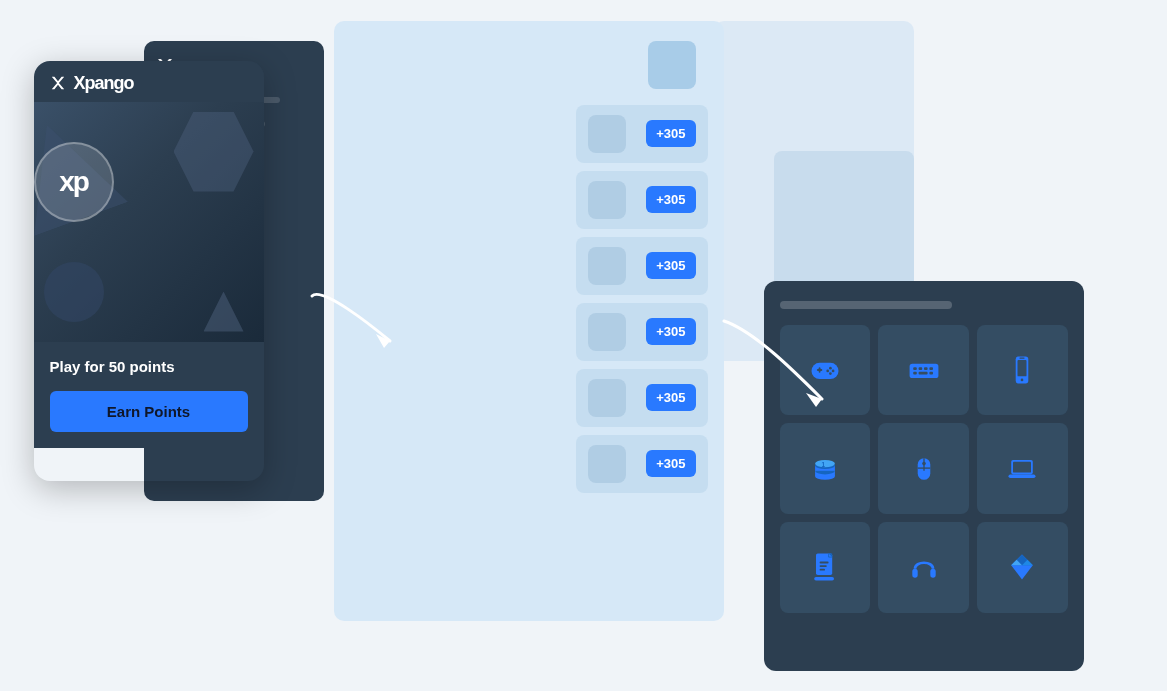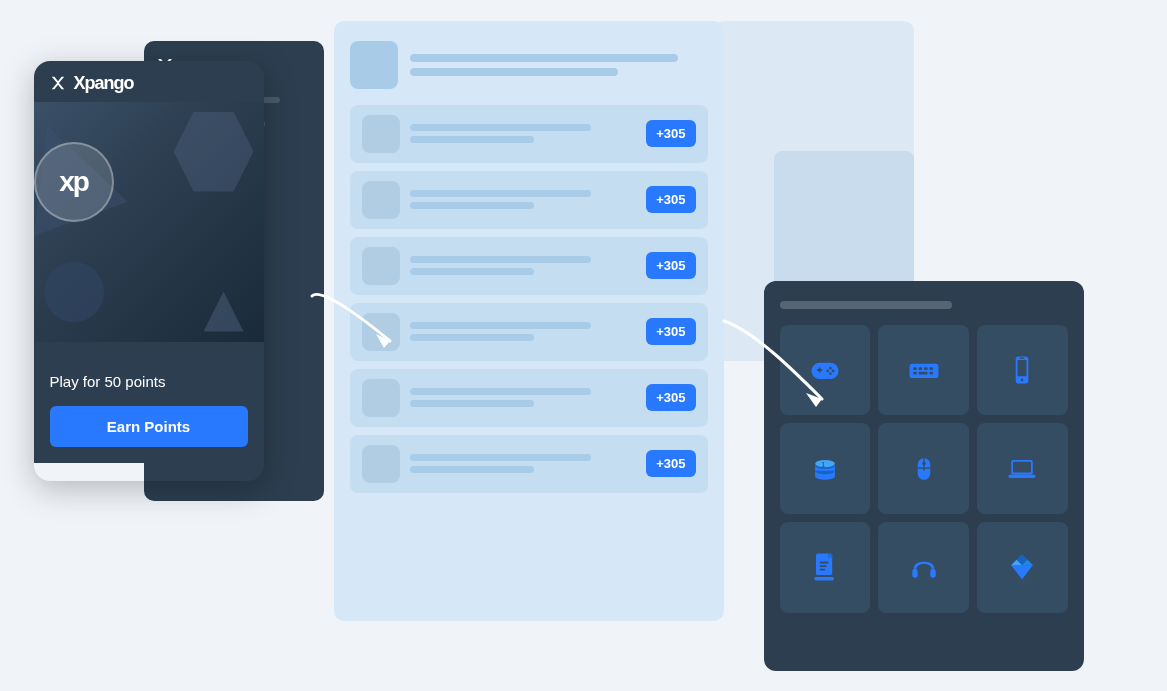--- a/index.html
+++ b/index.html
@@ -126,28 +126,28 @@
 
     .phone-card-content {
       background: #2c3e50;
       padding: 16px;
       flex: 1;
     }
 
     .play-text {
       color: #fff;
       font-size: 15px;
-      font-weight: 400;
+      font-weight: 700;
       margin-bottom: 16px;
-      margin-top: 15px;
+      margin-top: 0;
     }
 
     .earn-points-btn {
       background: #2979ff;
-      color: #ffffff;
+      color: #0f172a;
       border: none;
       border-radius: 6px;
       padding: 12px 20px;
       font-size: 15px;
       font-weight: 600;
       cursor: pointer;
       width: 100%;
       text-align: center;
     }
 
@@ -204,20 +204,21 @@
       top: 0;
       width: 390px;
       height: 600px;
       background: #d6e8f7;
       border-radius: 10px;
       padding: 20px 16px;
       z-index: 2;
       display: flex;
       flex-direction: column;
       gap: 0;
+      align-items: flex-end;
     }
 
     .list-header-area {
       display: flex;
       align-items: center;
       gap: 12px;
       margin-bottom: 16px;
     }
 
     .list-header-icon {

